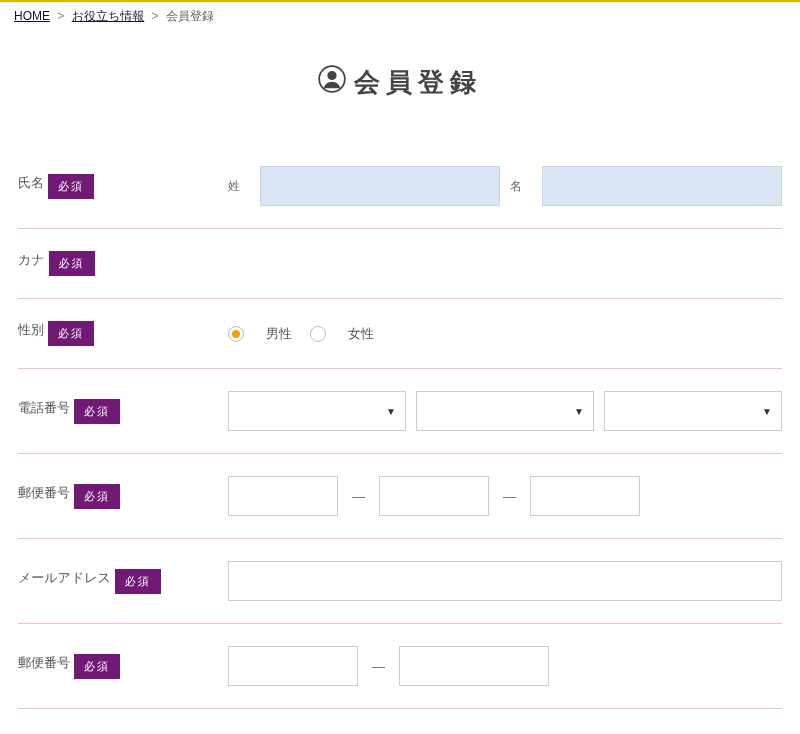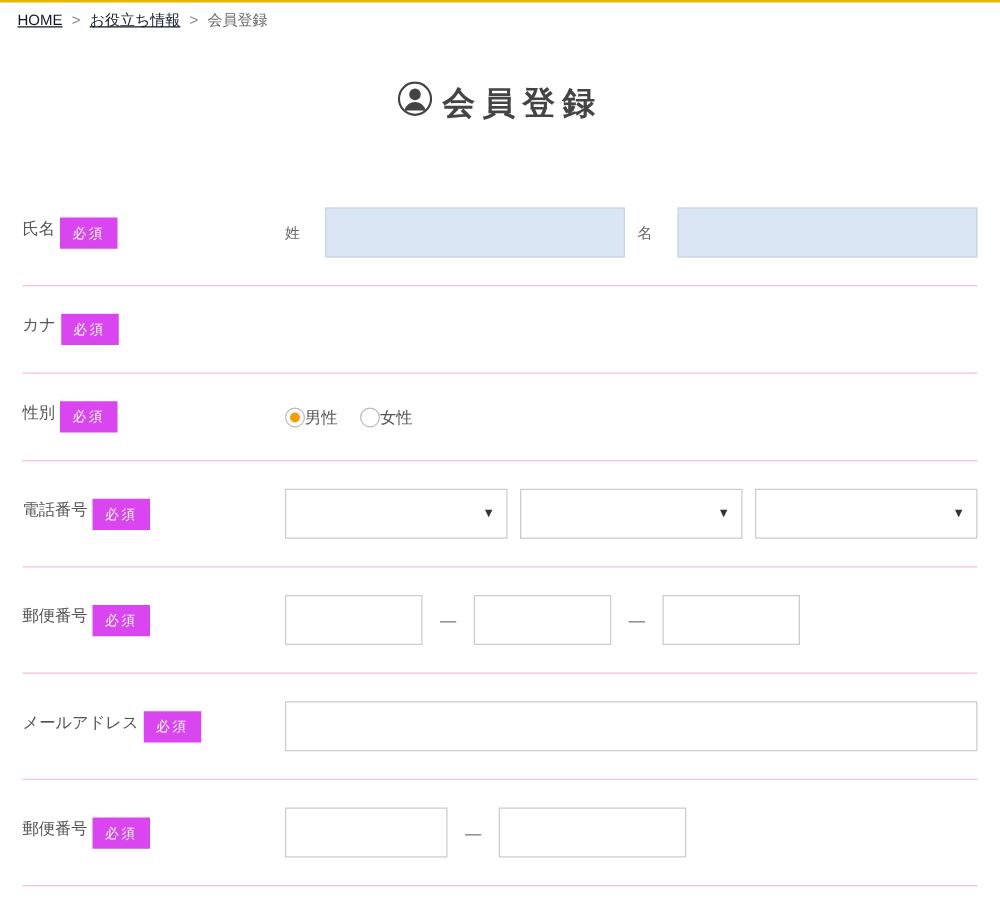--- a/index.html
+++ b/index.html
@@ -39,21 +39,21 @@
     }
     .row:first-child { border-top: none; }
     .label-col {
       width: 210px;
       display: flex;
       gap: 4px;
       font-size: 13px;
       color: #555;
     }
     .req-badge {
-      background: #d946ef;
+      background: #701a75;
       color: #fff;
       font-size: 11px;
       padding: 5px 10px;
       letter-spacing: 2px;
       font-family: Liberation Mono, monospace;
     }
     .fields-col {
       flex: 1;
       display: flex;
       align-items: center;
@@ -71,21 +71,21 @@
     .err input[type="text"], .err-field { background: #dbe6f4; border: 1px solid #c8d4e8; }
     input.wide { flex: 1; }
     select { appearance: none; -webkit-appearance: none; padding-right: 28px; background-image: none; position: relative; }
     .select-wrap { position: relative; flex: 1; }
     .select-wrap select { width: 100%; }
     .select-wrap::after {
       content: "▼"; position: absolute; right: 10px; top: 50%; transform: translateY(-50%);
       font-size: 10px; color: #333; pointer-events: none;
     }
     .radio-group { display: flex; align-items: center; gap: 18px; }
-    .radio-item { display: flex; align-items: center; gap: 0; cursor: pointer; }
+    .radio-item { display: flex; align-items: center; gap: 22px; cursor: pointer; }
     .radio-circle {
       width: 16px; height: 16px; border: 1px solid #bbb; border-radius: 50%;
       display: flex; align-items: center; justify-content: center;
     }
     .radio-circle.checked::after {
       content: ""; width: 8px; height: 8px; background: #f59e0b; border-radius: 50%;
     }
     .dash { color: #666; padding: 0 4px; }
     .tel-input { width: 110px; }
     .zip-input { width: 130px; }

